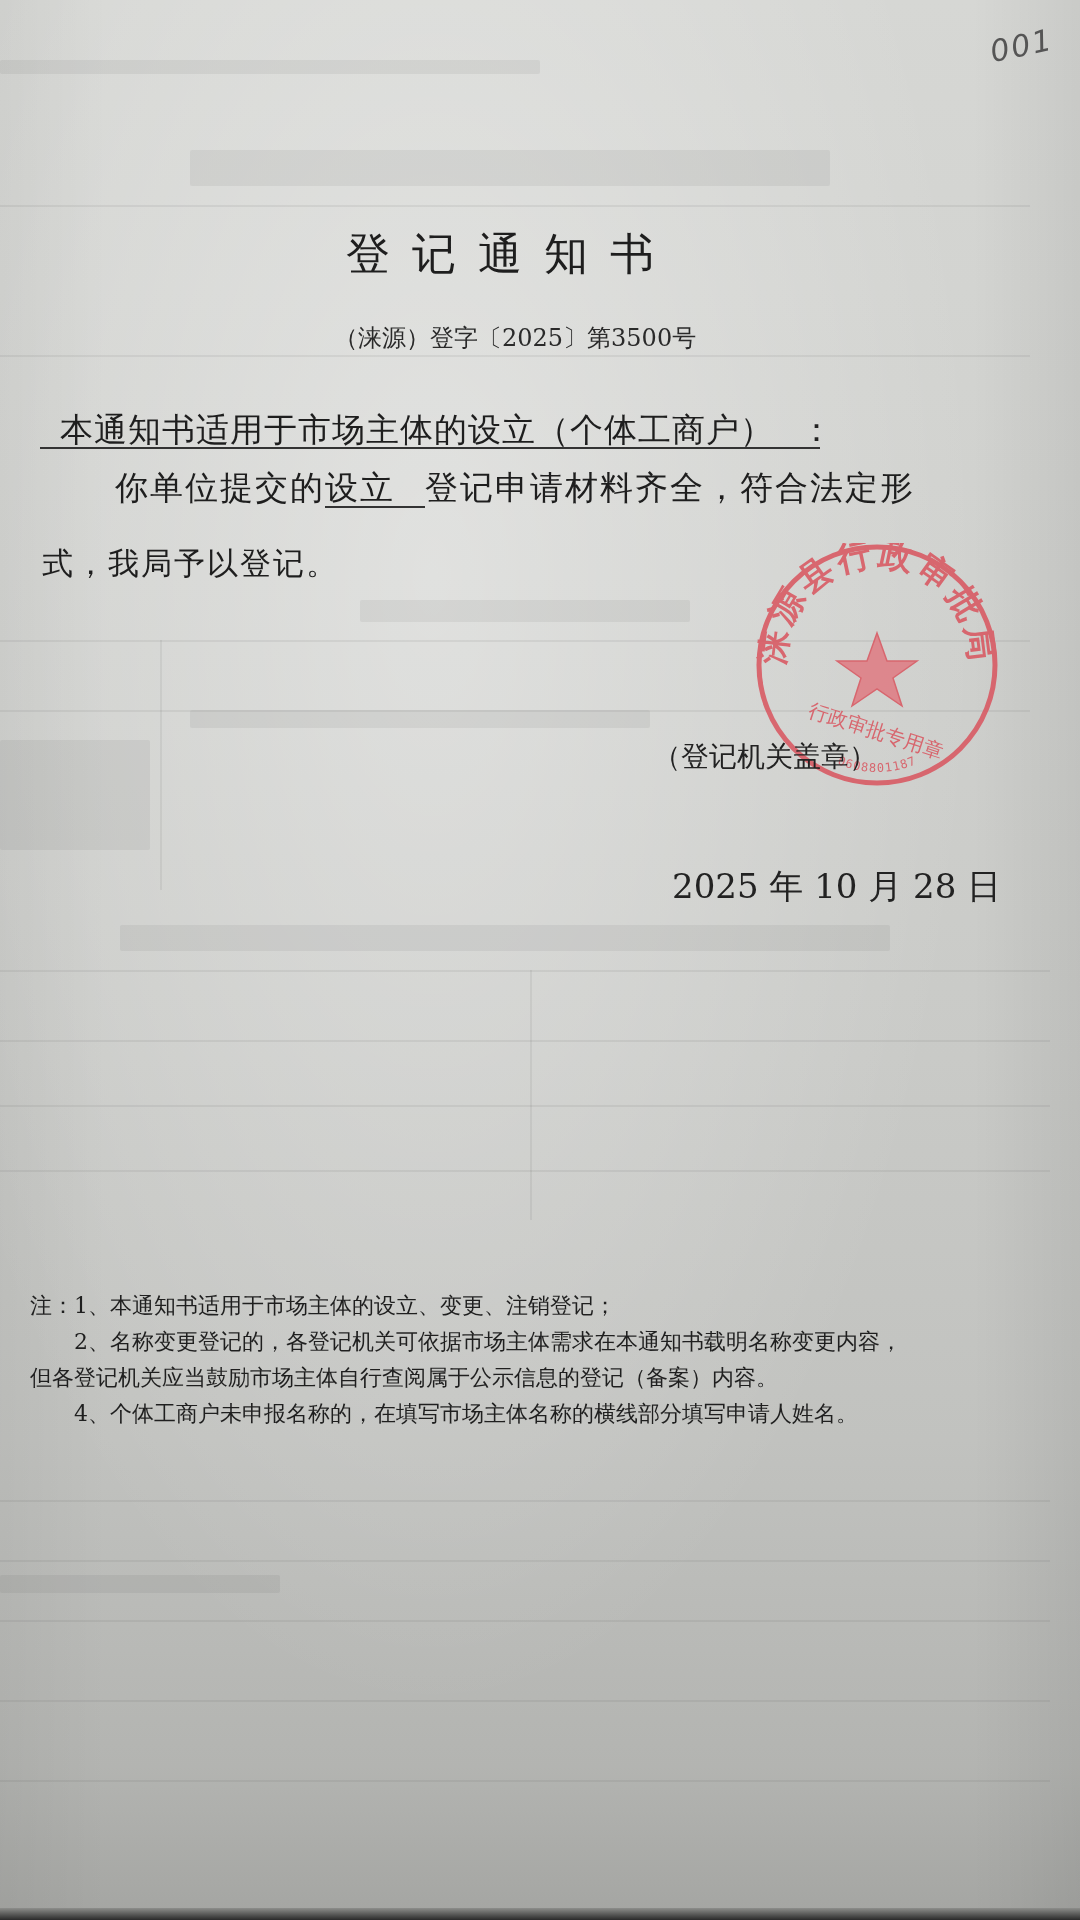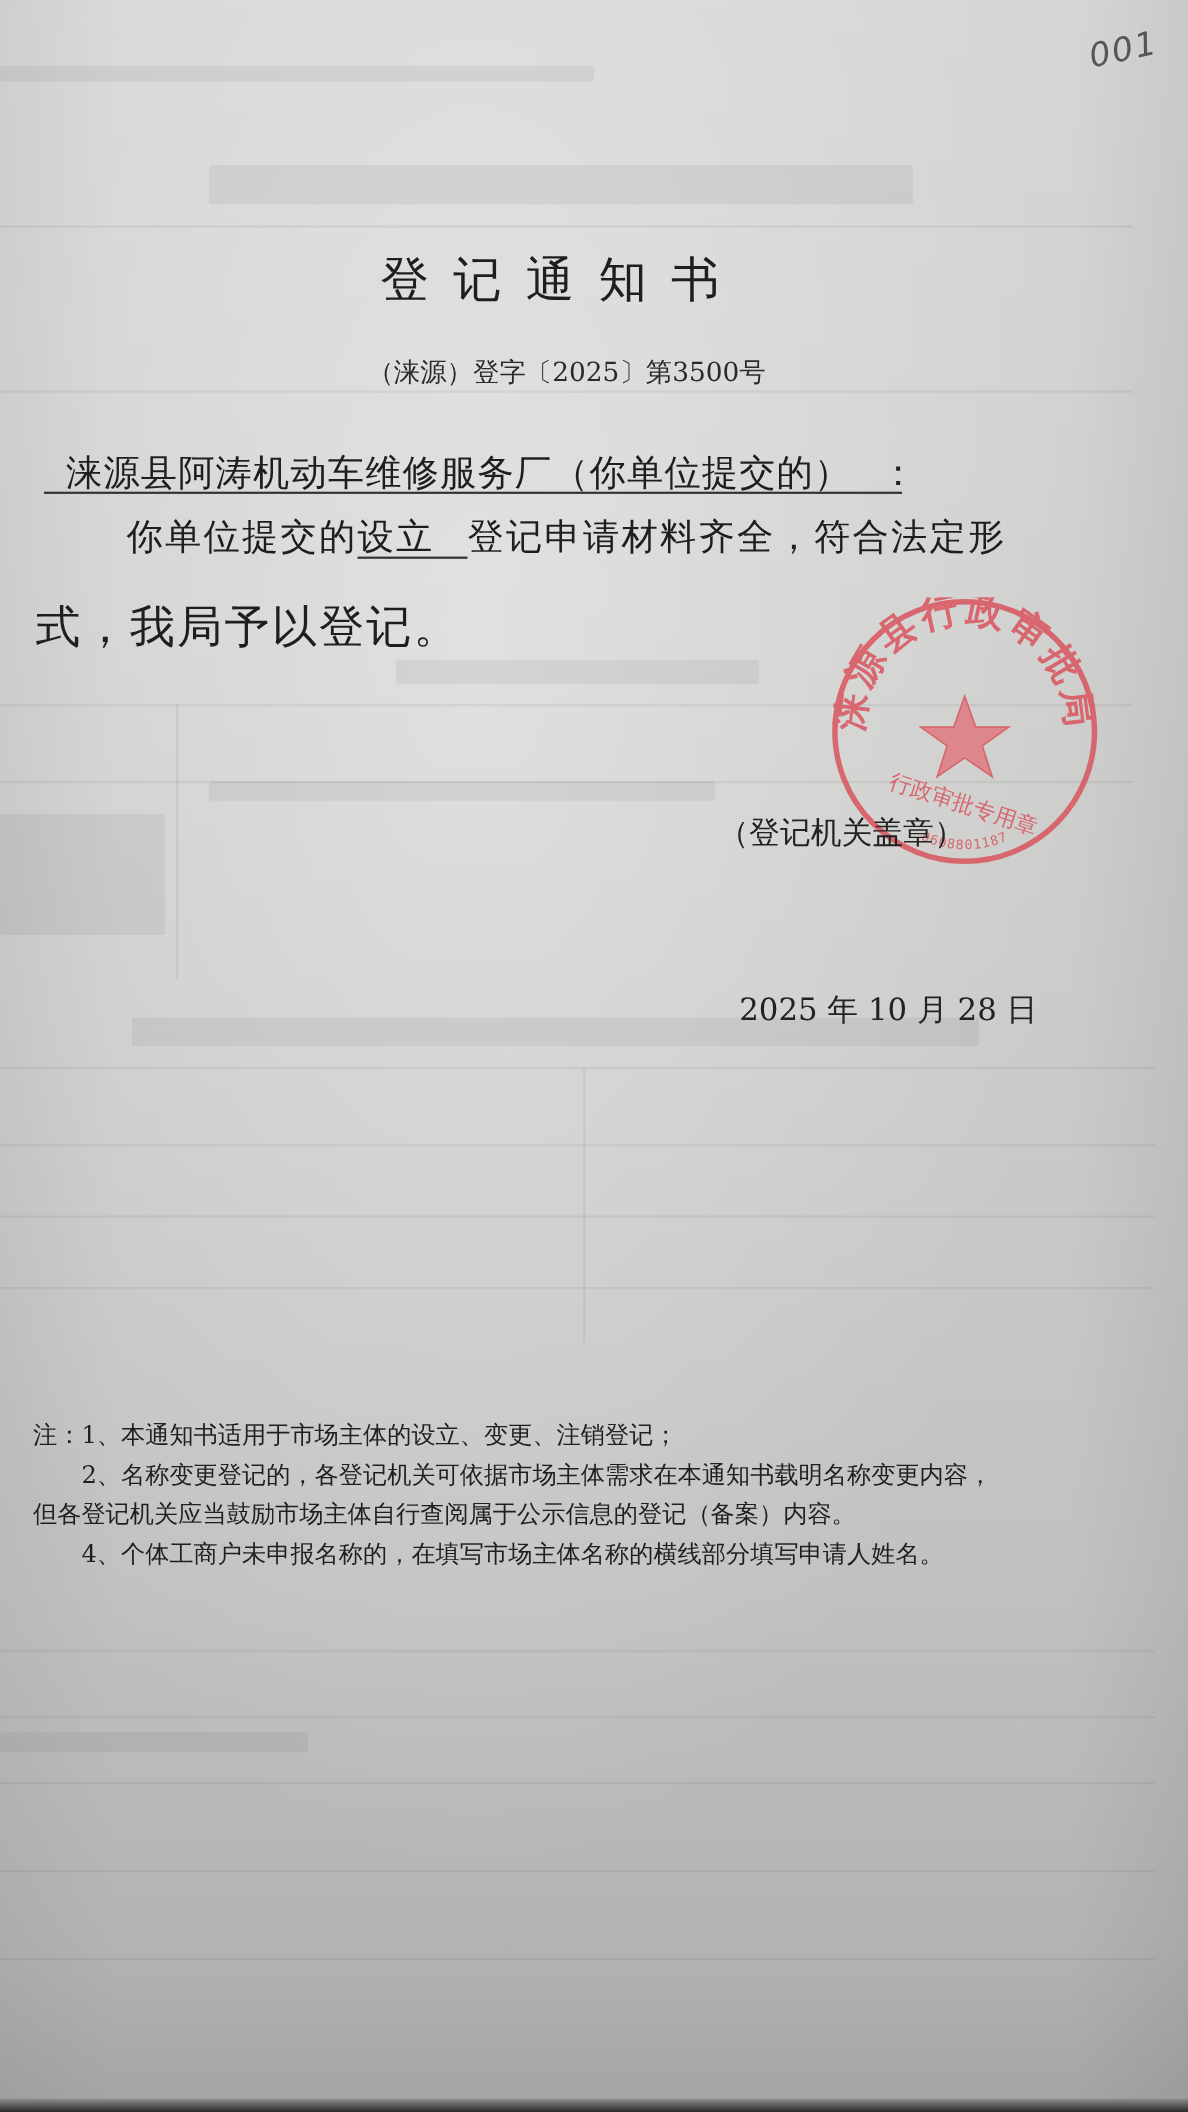--- a/index.html
+++ b/index.html
@@ -43,27 +43,27 @@
     .recipient-colon { position: absolute; left: 800px; top: 408px; font-size: 33px; }
     .body-line1 {
       position: absolute; left: 115px; top: 466px; font-size: 33px; color: #1e1e1e; letter-spacing: 2px;
       white-space: nowrap;
     }
     .fill-in {
       display: inline-block; min-width: 100px; text-align: left; border-bottom: 2px solid #333;
       line-height: 1.1;
     }
     .body-line2 {
-      position: absolute; left: 32px; top: 543px; font-size: 41px; color: #1e1e1e; letter-spacing: 2px;
+      position: absolute; left: 42px; top: 543px; font-size: 31px; color: #1e1e1e; letter-spacing: 2px;
     }
     .seal-label {
       position: absolute; left: 653px; top: 738px; font-size: 28px; color: #222;
     }
     .date {
-      position: absolute; left: 672px; top: 899px; font-size: 28px; color: #222;
+      position: absolute; left: 672px; top: 864px; font-size: 34px; color: #222;
     }
     .stamp {
       position: absolute; left: 752px; top: 543px; width: 250px; height: 250px;
       opacity: 0.85;
     }
     .notes {
       position: absolute; left: 30px; top: 1288px; width: 1020px;
       font-size: 22px; color: #1f1f1f; line-height: 36px;
     }
     .note-row { white-space: nowrap; }
@@ -99,21 +99,21 @@
   <div class="ghost" style="left:0;top:1575px;width:280px;height:18px;"></div>
   <div class="ghost-line" style="left:0;top:1620px;width:1050px;height:2px;"></div>
   <div class="ghost-line" style="left:0;top:1700px;width:1050px;height:2px;"></div>
   <div class="ghost-line" style="left:0;top:1780px;width:1050px;height:2px;"></div>
 
   <div class="handwritten-mark">001</div>
 
   <div class="title">登记通知书</div>
   <div class="doc-number">（涞源）登字〔2025〕第3500号</div>
 
-  <div class="recipient">涞源县阿涛机动车维修服务厂（你单位提交的）</div>
+  <div class="recipient">本通知书适用于市场主体的设立（个体工商户）</div>
   <div class="recipient-colon">：</div>
   <div class="recipient-underline"></div>
 
   <div class="body-line1">
     <span>你单位提交的</span><span class="fill-in">设立</span><span>登记申请材料齐全，符合法定形</span>
   </div>
   <div class="body-line2">式，我局予以登记。</div>
 
   <svg class="stamp" viewBox="0 0 250 250">
     <defs>

